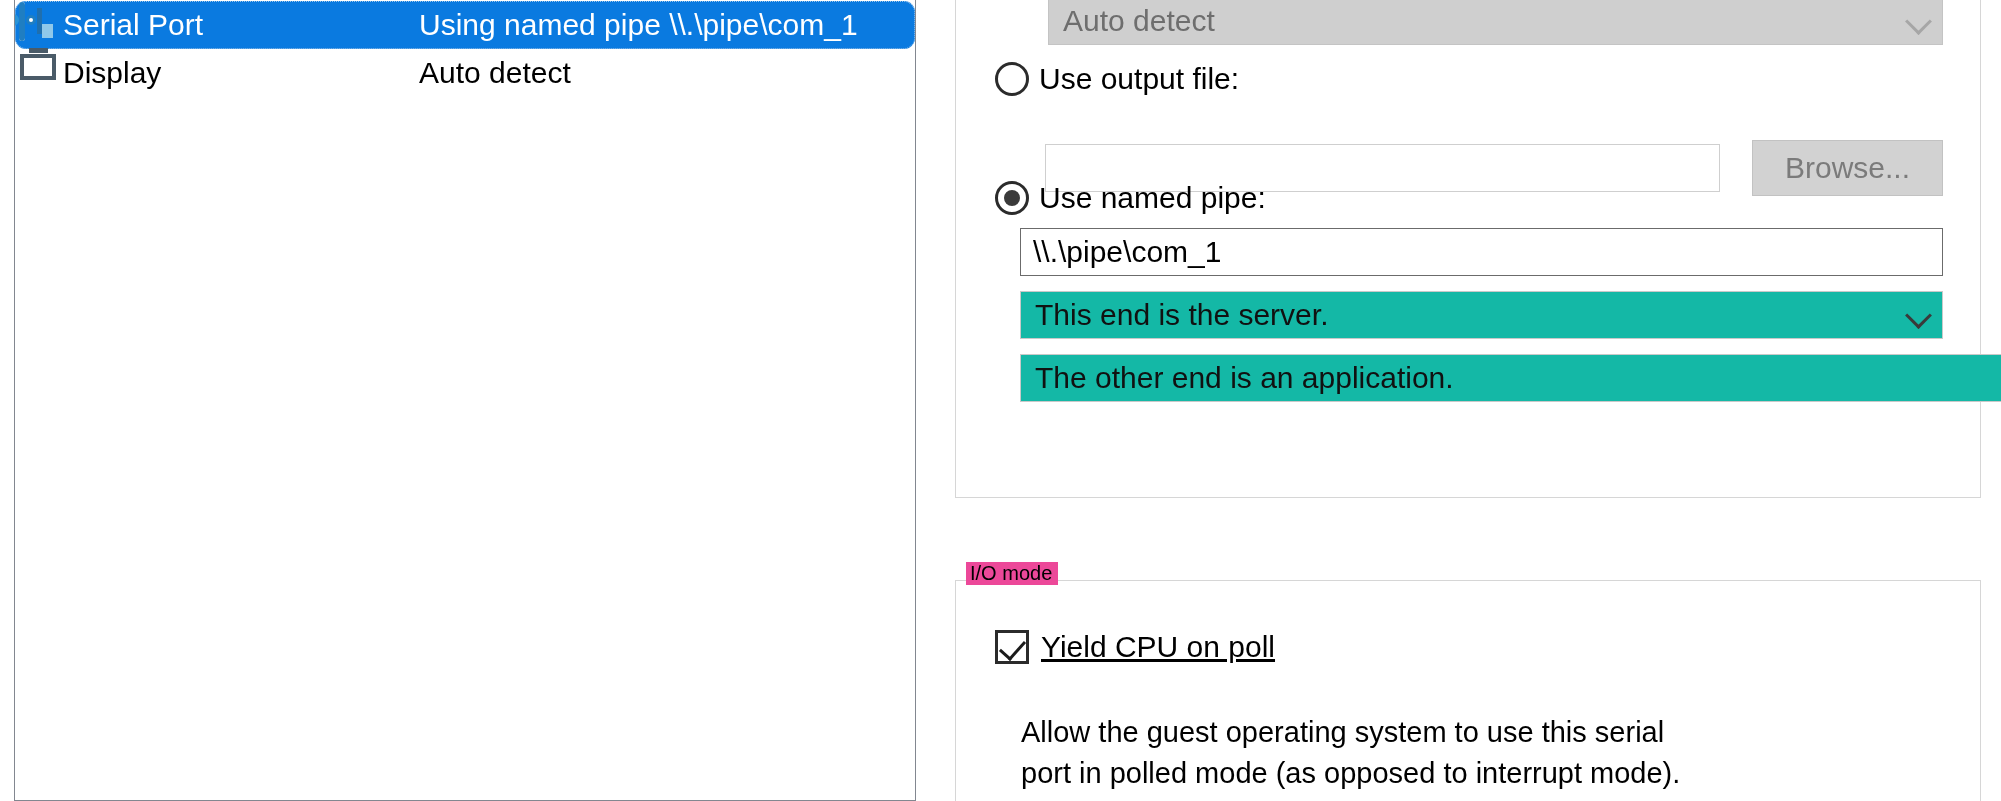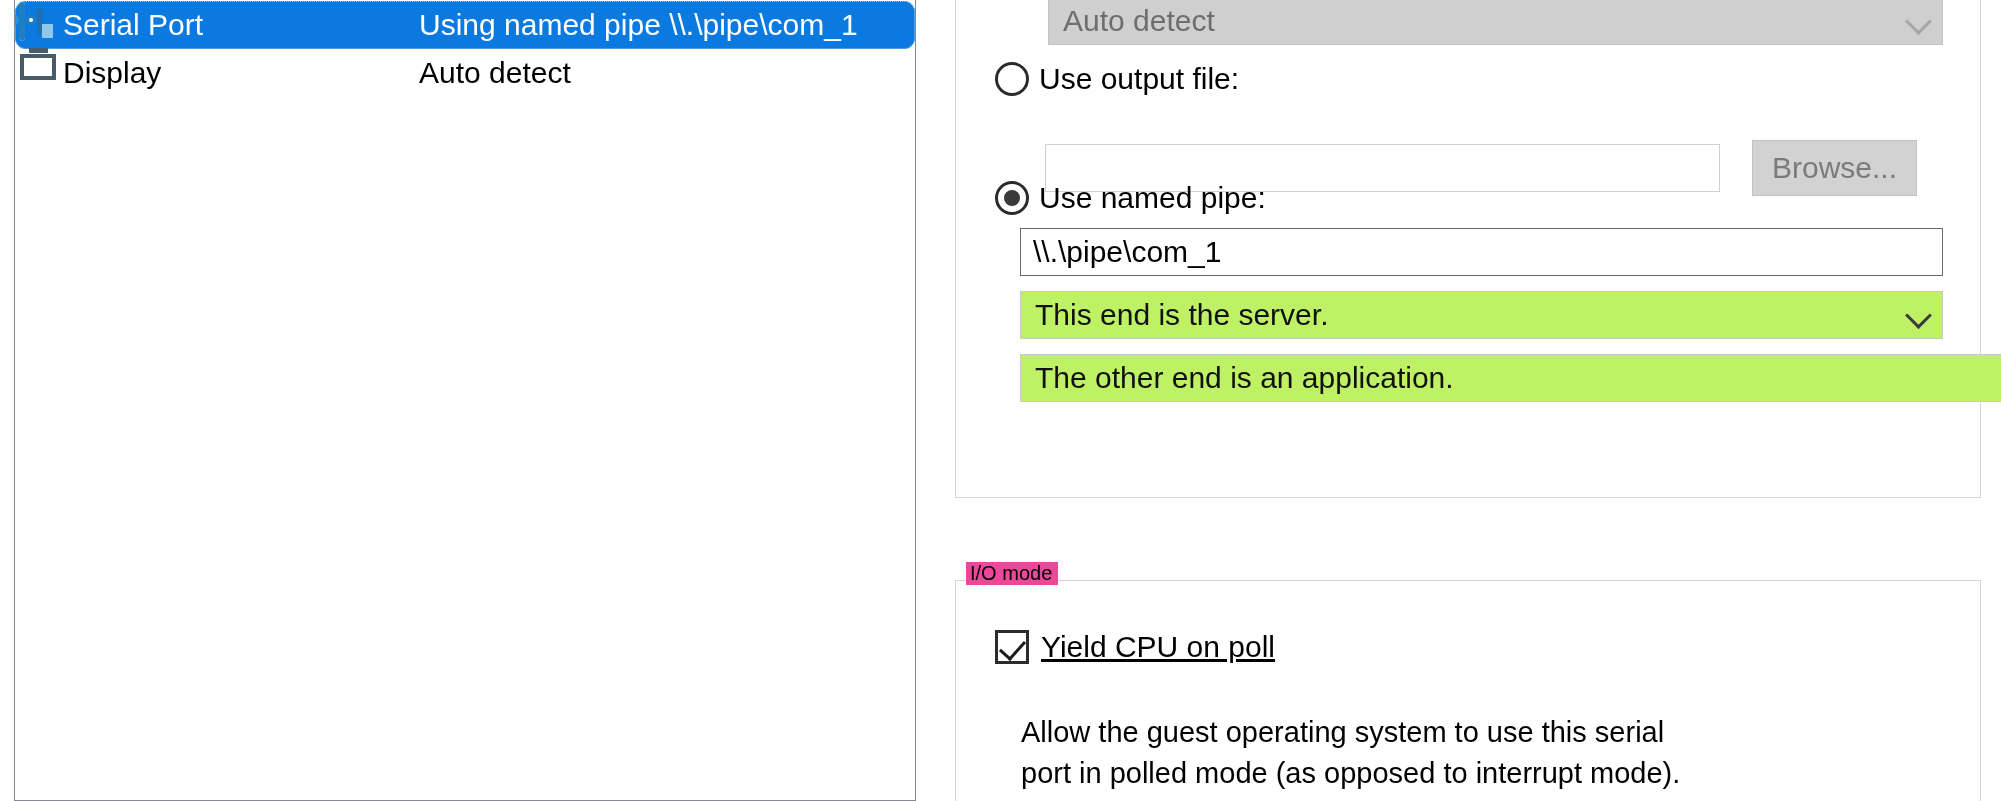--- a/index.html
+++ b/index.html
@@ -120,21 +120,21 @@
   
   .gb-iomode {
     left: 0px; top: 580px;
     width: 1026px; height: 260px;
   }
 
   .combo {
     position: absolute;
     height: 48px;
     border: 1px solid #c9c9c9;
-    background: #bef264;
+    background: #14b8a6;
     display: flex;
     align-items: center;
     padding: 0 10px 0 14px;
     font-size: 30px;
     color: #111;
     white-space: nowrap;
   }
   .combo.disabled {
     background: #cfcfcf;
     border-color: #c4c4c4;
@@ -295,21 +295,21 @@
 
     <div class="radio-row" style="left:40px; top:62px;">
       <span class="radio"></span>
       <span>Use output file:</span>
     </div>
 
     <div class="textbox" style="left:90px; top:144px; width:675px;">
       <span></span>
     </div>
 
-    <div class="btn" style="left:797px; top:140px; width:165px;">
+    <div class="btn" style="left:797px; top:140px; width:191px;">
       <span>Browse...</span>
     </div>
 
     <div class="radio-row" style="left:40px; top:181px;">
       <span class="radio checked"></span>
       <span>Use named pipe:</span>
     </div>
 
     <div class="textbox strong" style="left:65px; top:228px; width:923px;">
       <span>\\.\pipe\com_1</span>

